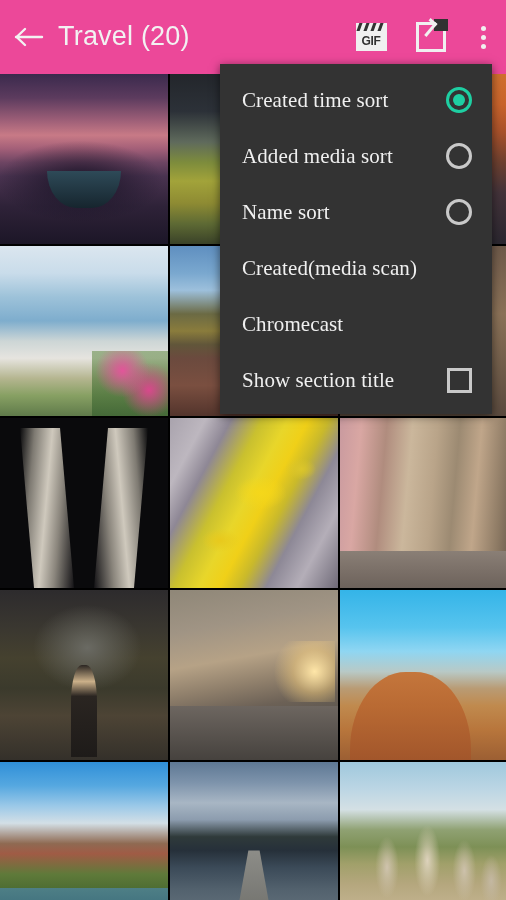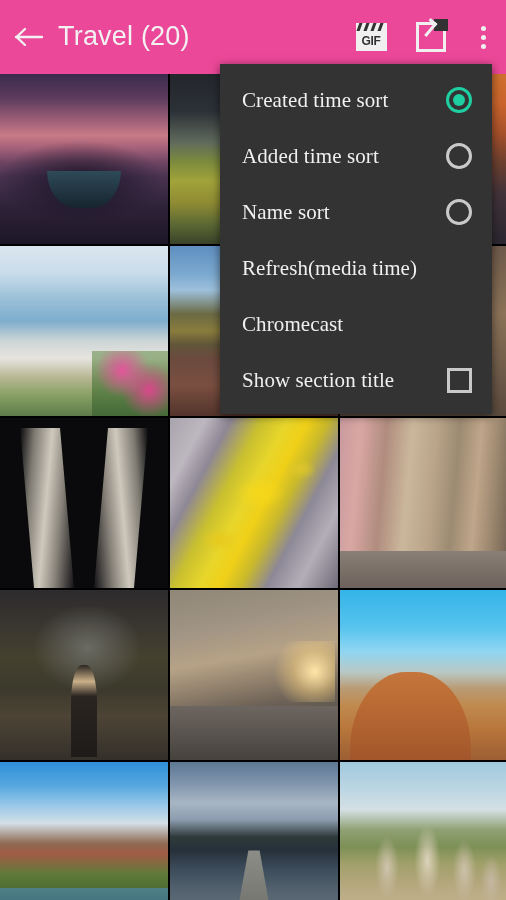--- a/index.html
+++ b/index.html
@@ -377,29 +377,29 @@
         <div class="ph p14" aria-label="Group of ostriches in grassland"></div>
       </div>
     </div>
 
   <div id="menu">
       <div class="mi">
         <span class="mi-label">Created time sort</span>
         <span class="radio on"></span>
       </div>
       <div class="mi">
-        <span class="mi-label">Added time sort</span>
+        <span class="mi-label">Added media sort</span>
         <span class="radio"></span>
       </div>
       <div class="mi">
         <span class="mi-label">Name sort</span>
         <span class="radio"></span>
       </div>
       <div class="mi">
-        <span class="mi-label">Refresh(media time)</span>
+        <span class="mi-label">Created(media scan)</span>
       </div>
       <div class="mi">
         <span class="mi-label">Chromecast</span>
       </div>
       <div class="mi">
         <span class="mi-label">Show section title</span>
         <span class="cb"></span>
       </div>
     </div>
 

